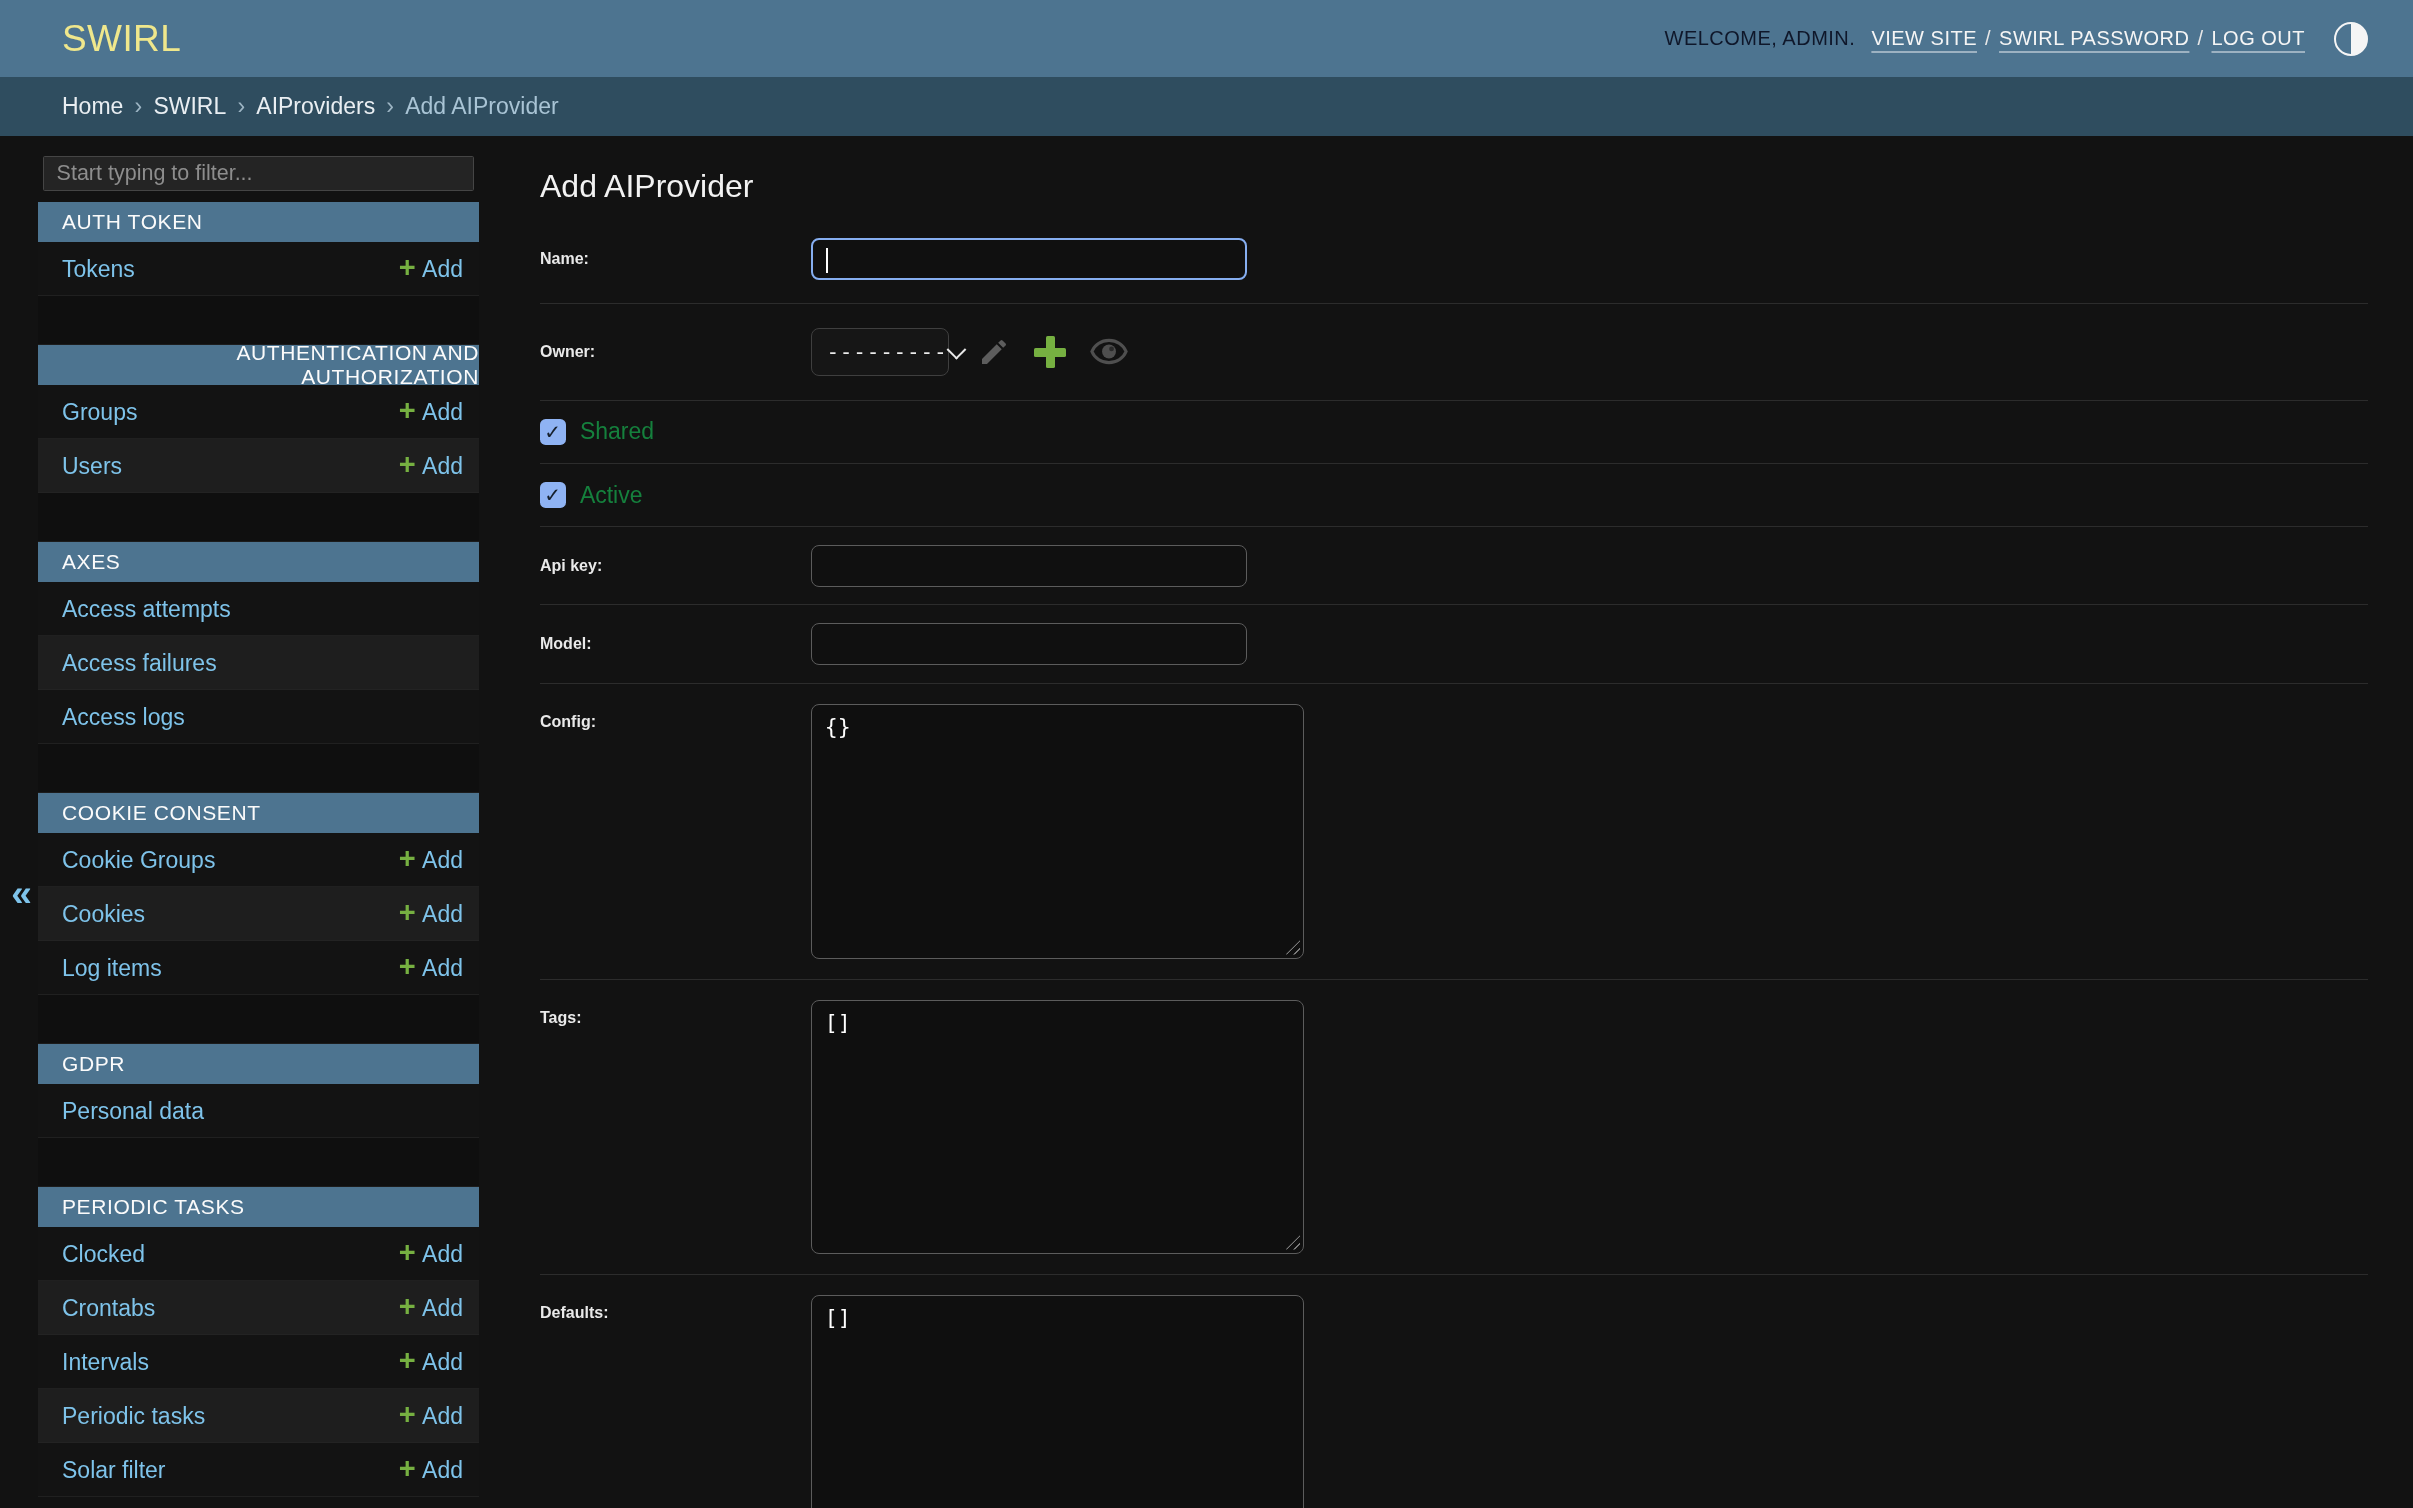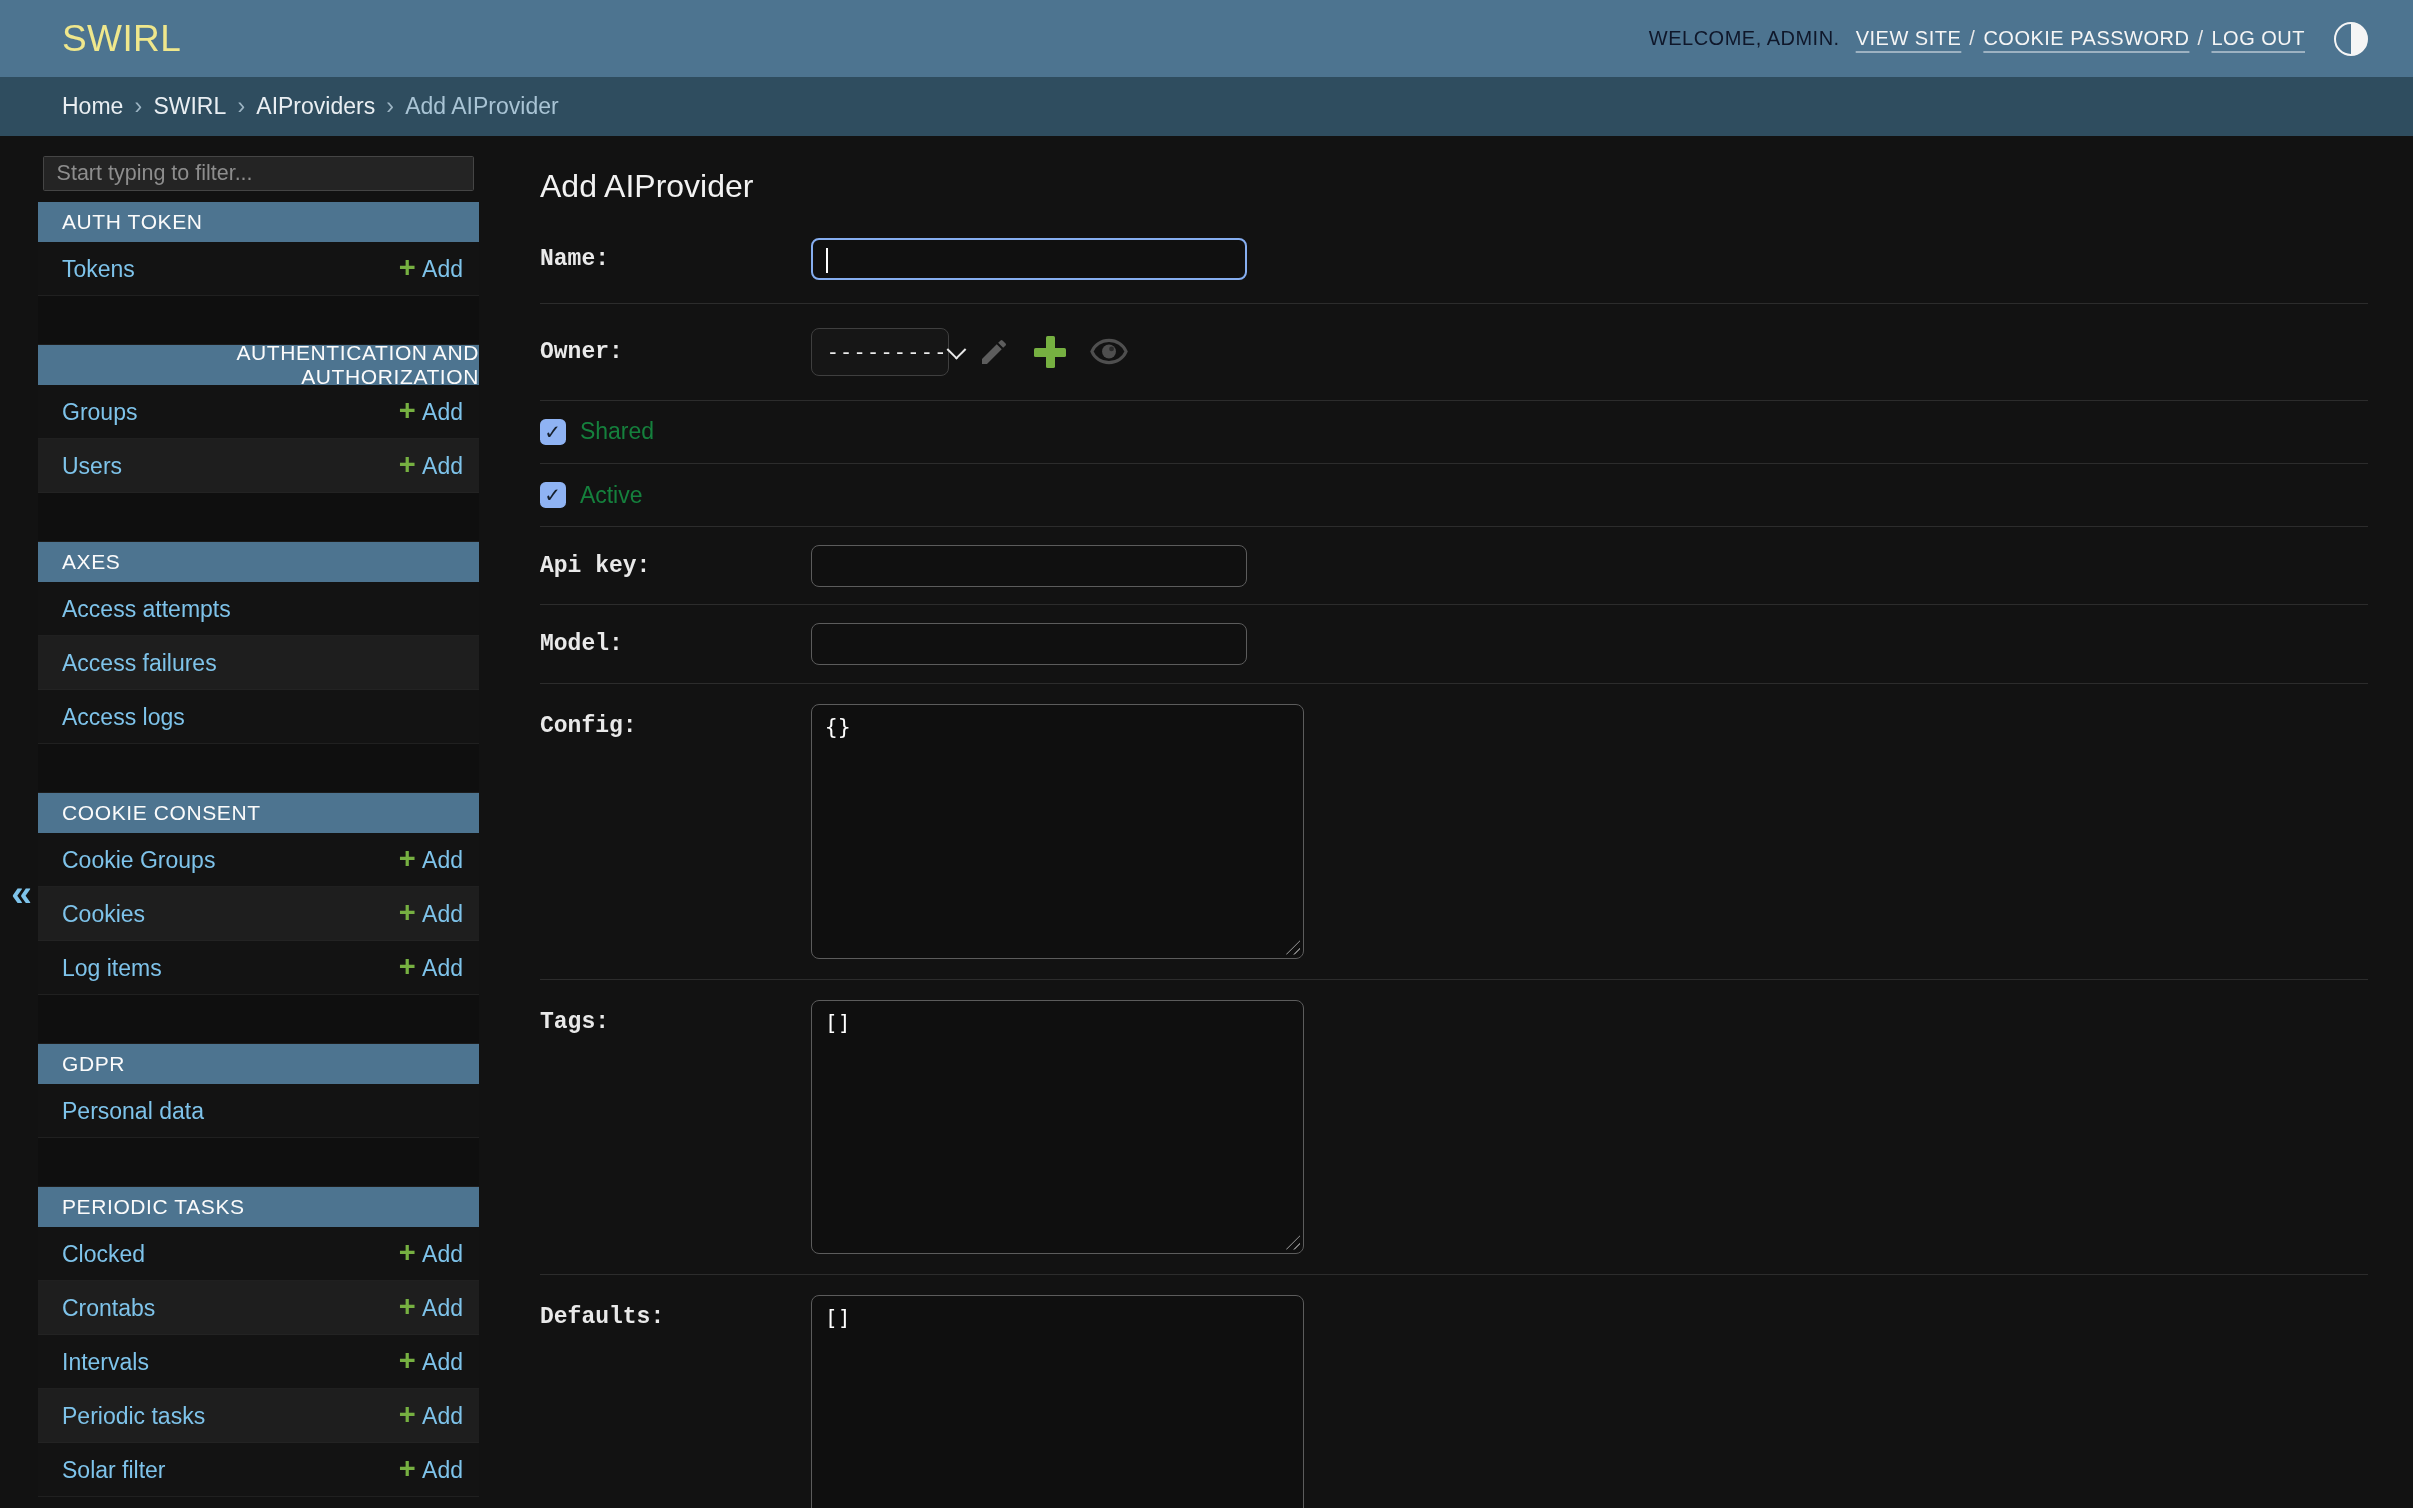--- a/index.html
+++ b/index.html
@@ -80,21 +80,21 @@
     position:absolute; left:479px; top:136px; right:0; bottom:0;
     padding:0 45px 0 61px; overflow:hidden;
   }
   #page-title { font-size:32px; font-weight:400; color:#f2f2f2; margin:32px 0 11.2px 0; }
   .form-row {
     display:flex; align-items:center;
     border-bottom:0.8px solid #2c2c2c;
   }
   .form-row .flabel {
     width:271px; flex-shrink:0;
-    font-size:23px; font-weight:bold; color:#e9e9e9;font-family:Liberation Mono, monospace;
+    font-size:16px; font-weight:bold; color:#e9e9e9;
   }
   .row-name   { padding:22.3px 0; }
   .row-owner  { padding:24px 0; }
   .row-check  { padding:17.6px 0; }
   .row-input  { padding:17.6px 0; }
   .row-area   { padding:20px 0; align-items:flex-start; }
   .row-area .flabel { margin-top:9.6px; }
   .row-last { border-bottom:none; }
 
   .text-input {
@@ -153,21 +153,21 @@
 </style>
 </head>
 <body>
 
 <div id="header">
   <a class="brand">SWIRL</a>
   <div class="user-tools">
     <span class="welcome">WELCOME, ADMIN.</span>
     <a>VIEW SITE</a>
     <span class="sep">/</span>
-    <a>COOKIE PASSWORD</a>
+    <a>SWIRL PASSWORD</a>
     <span class="sep">/</span>
     <a>LOG OUT</a>
     <button class="theme-toggle"></button>
   </div>
 </div>
 
 <div id="breadcrumbs">
   <a>Home</a>
   <span class="crumb-sep">›</span>
   <a>SWIRL</a>

